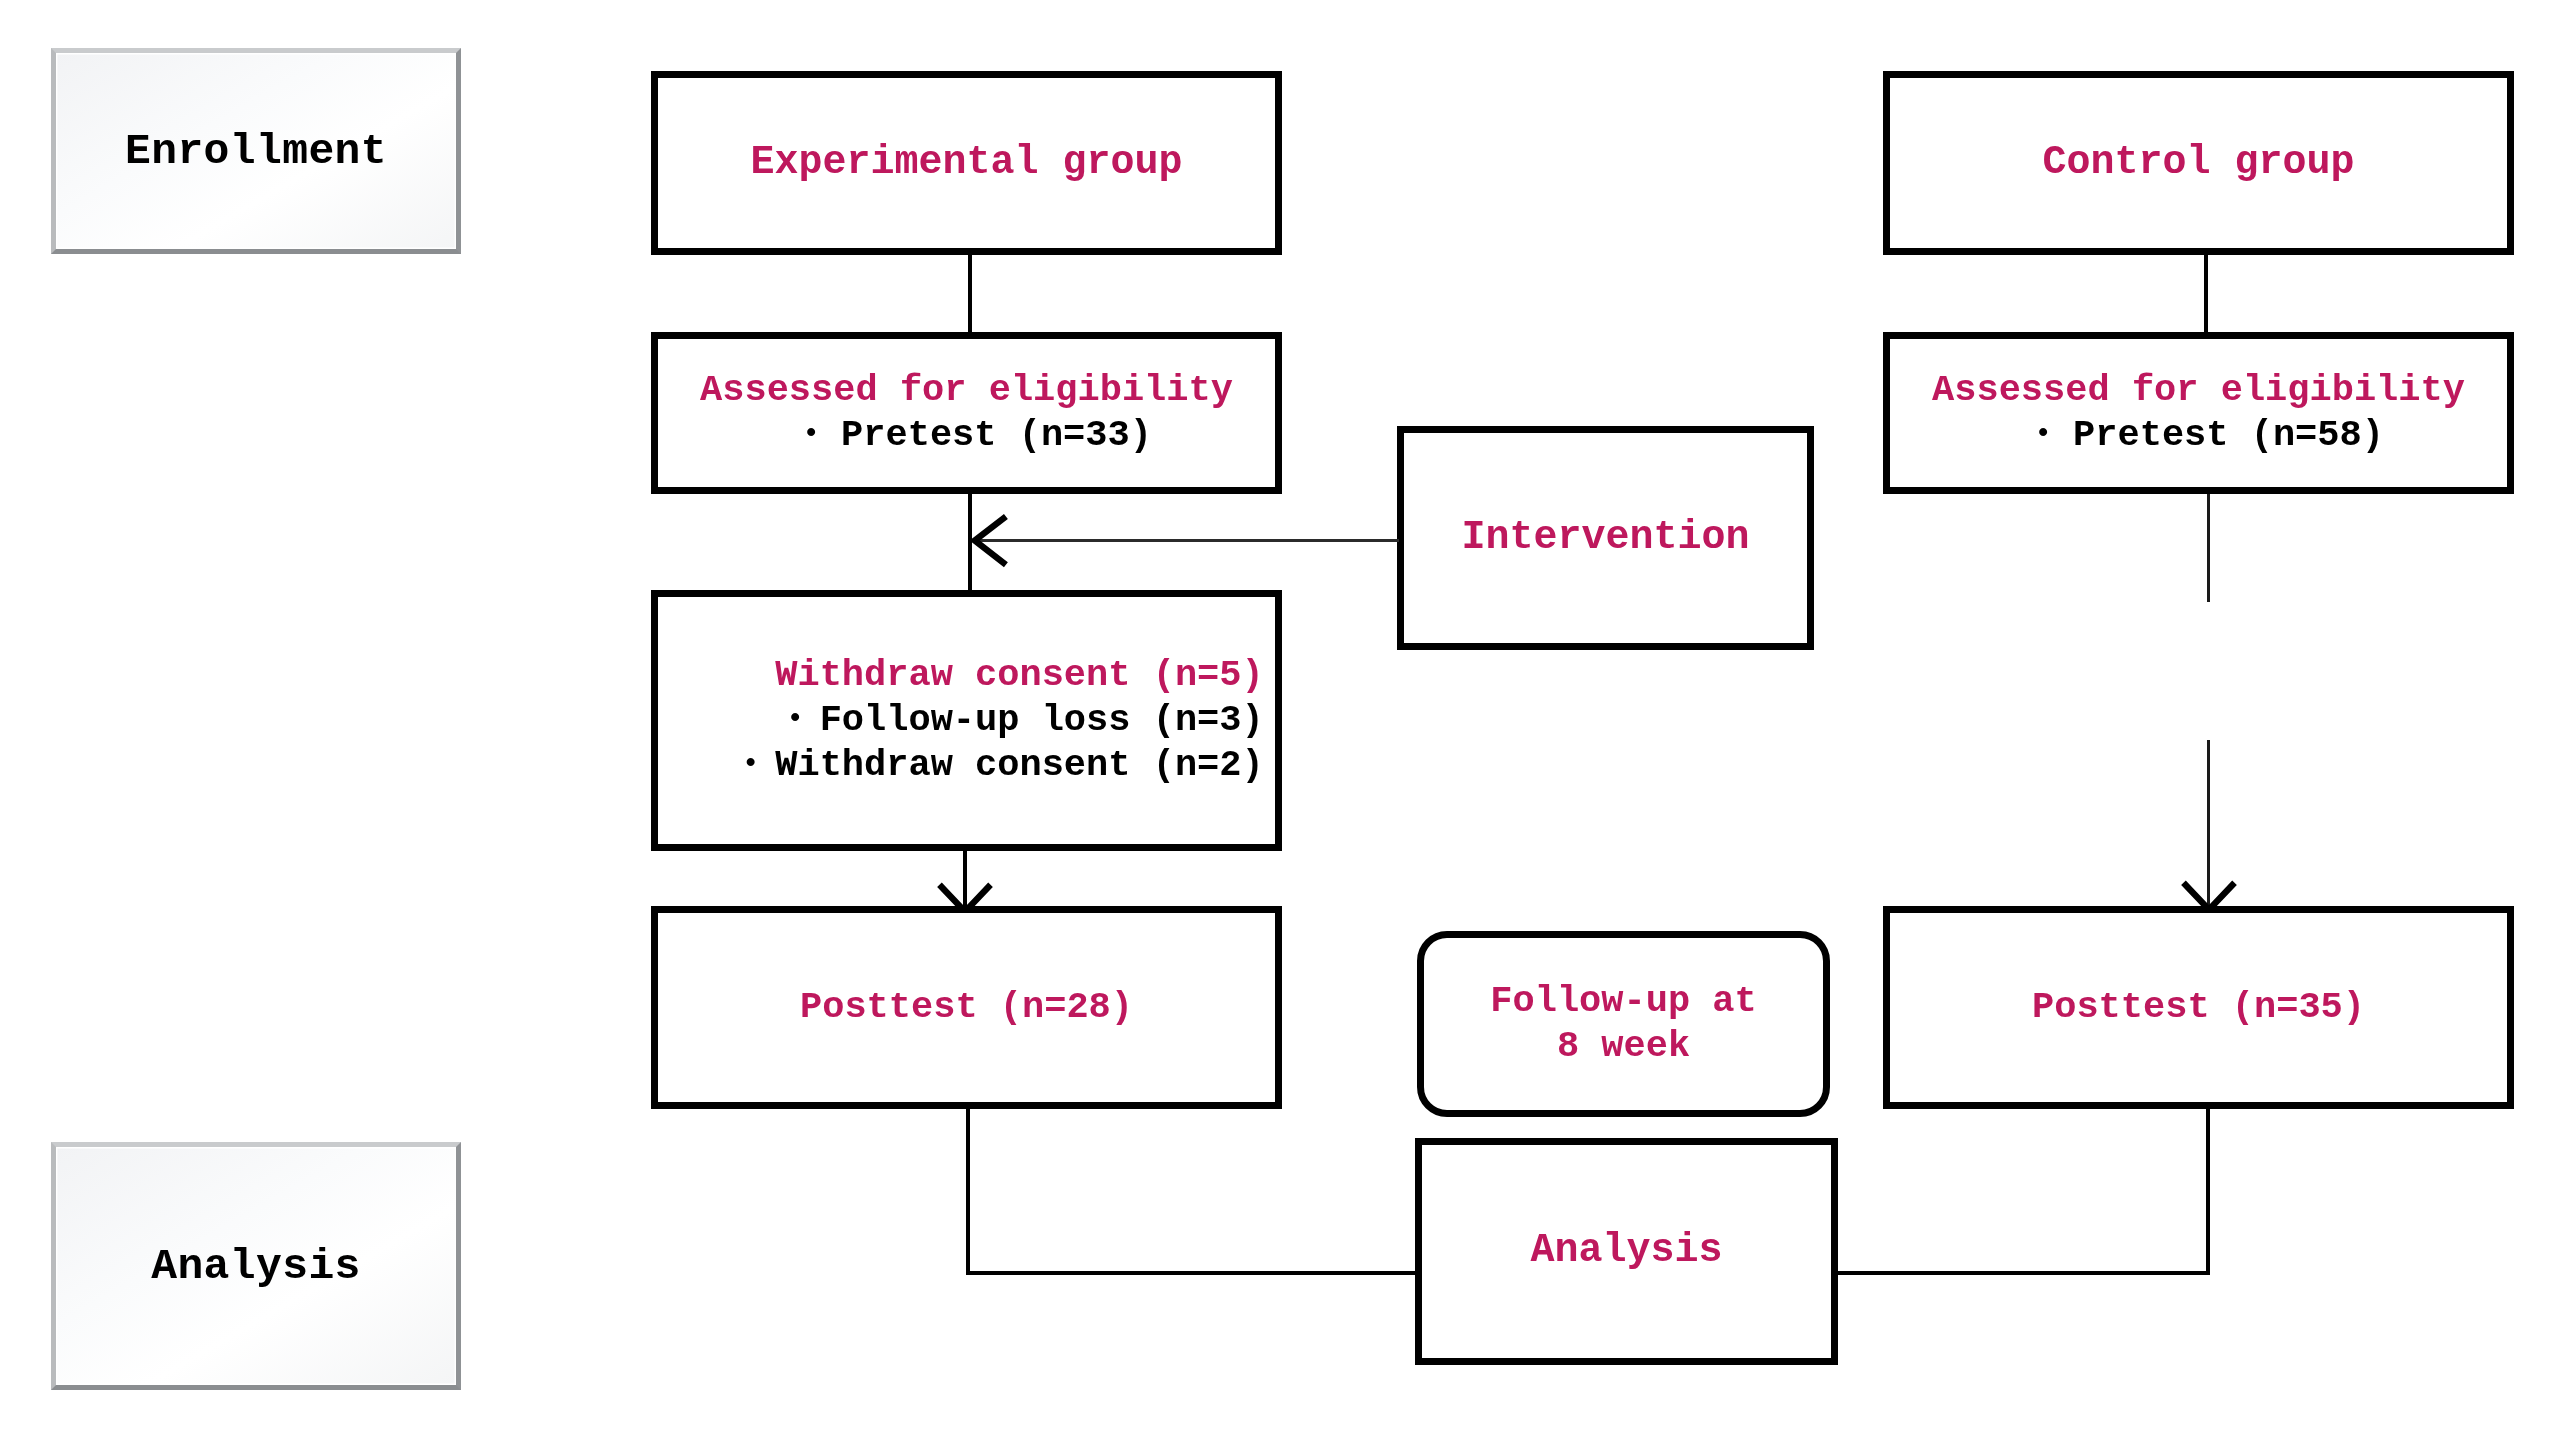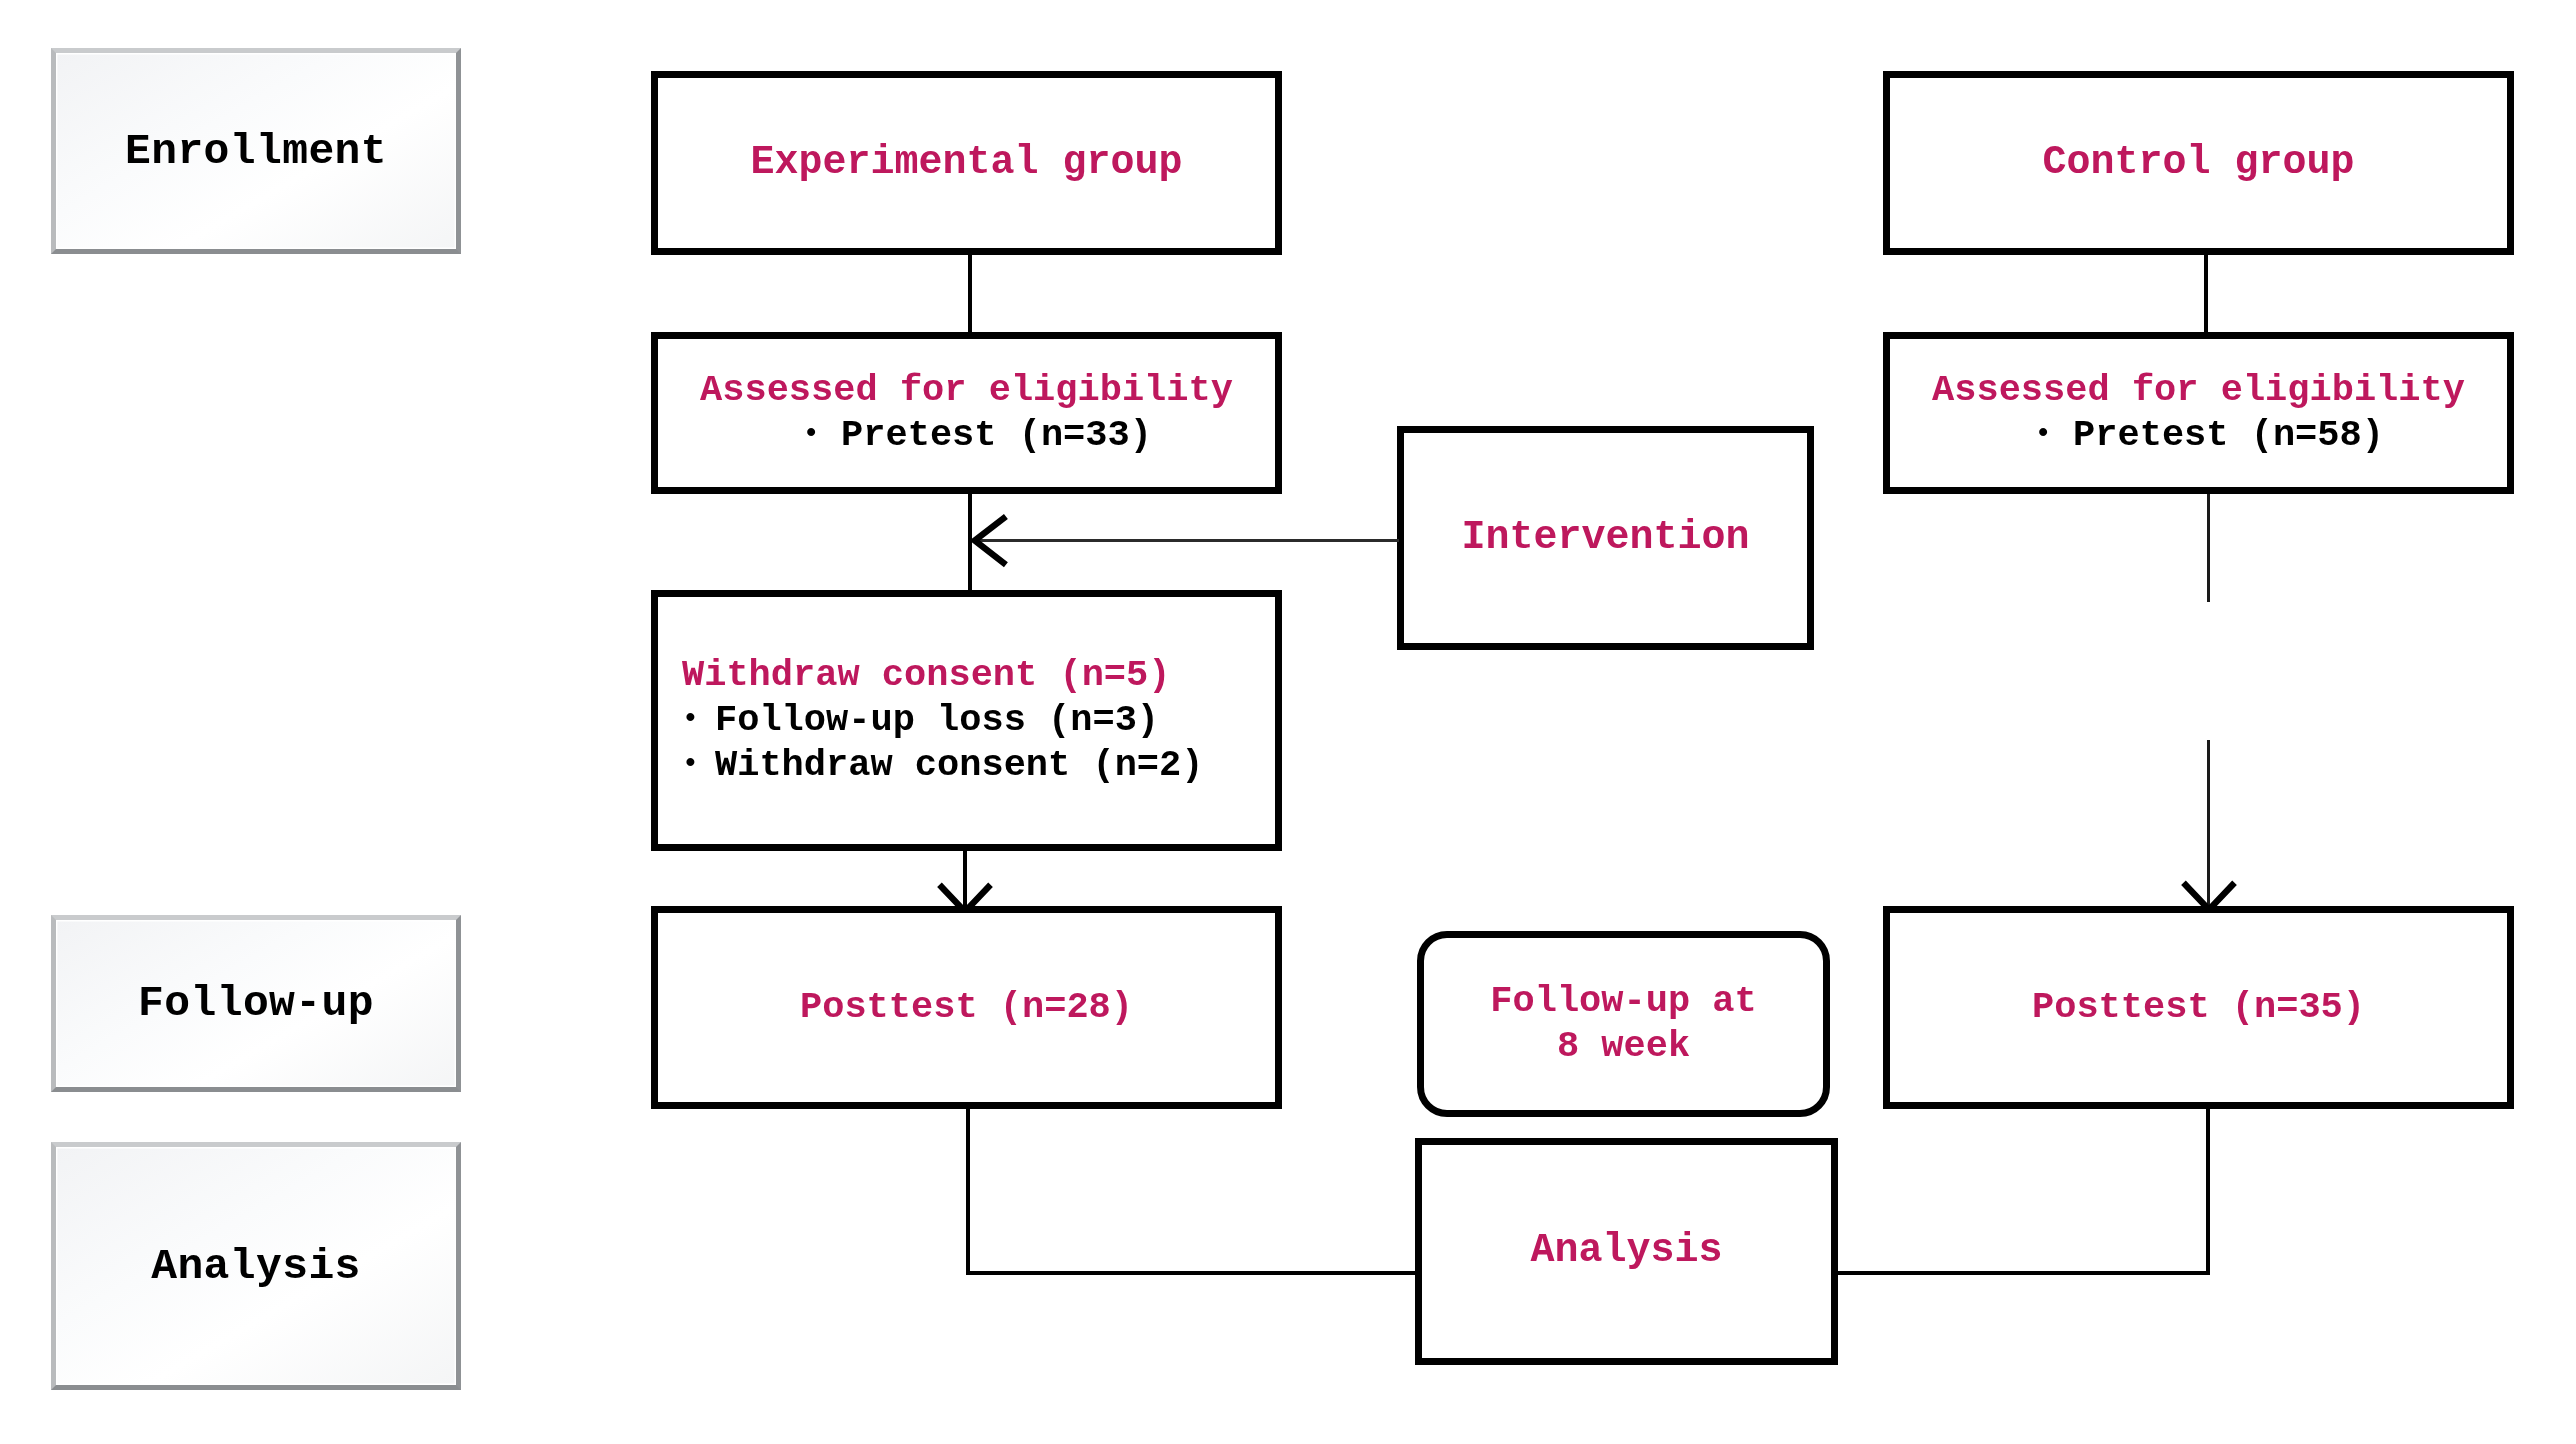--- a/index.html
+++ b/index.html
@@ -52,21 +52,21 @@
   .node .line{
     font-weight:bold;
     font-size:37px;
     line-height:1.22;
     text-align:center;
     white-space:nowrap;
     color:#be185d;
   }
   .node.big .line{font-size:40px;}
   .node.left-align{
-    align-items:flex-start;
+    align-items:flex-end;
     padding-left:24px;
   }
   .node.left-align .line{text-align:left;}
   .bullet-line{
     display:flex;
     align-items:baseline;
     font-weight:bold;
     font-size:37px;
     line-height:1.22;
     white-space:nowrap;
@@ -91,23 +91,20 @@
 </style>
 </head>
 <body>
 
 <div id="canvas">
 
   <div class="stage-label" style="left:51px;top:48px;width:410px;height:206px;">
     <span>Enrollment</span>
   </div>
 
-  <div class="stage-label" style="left:51px;top:915px;width:410px;height:177px;">
-    <span>Follow-up</span>
-  </div>
 
   <div class="stage-label" style="left:51px;top:1142px;width:410px;height:248px;">
     <span>Analysis</span>
   </div>
 
   <div class="node big" style="left:651px;top:71px;width:631px;height:184px;">
     <div class="line">Experimental group</div>
   </div>
 
   <div class="vline" style="left:968px;top:255px;width:3.5px;height:77px;"></div>

